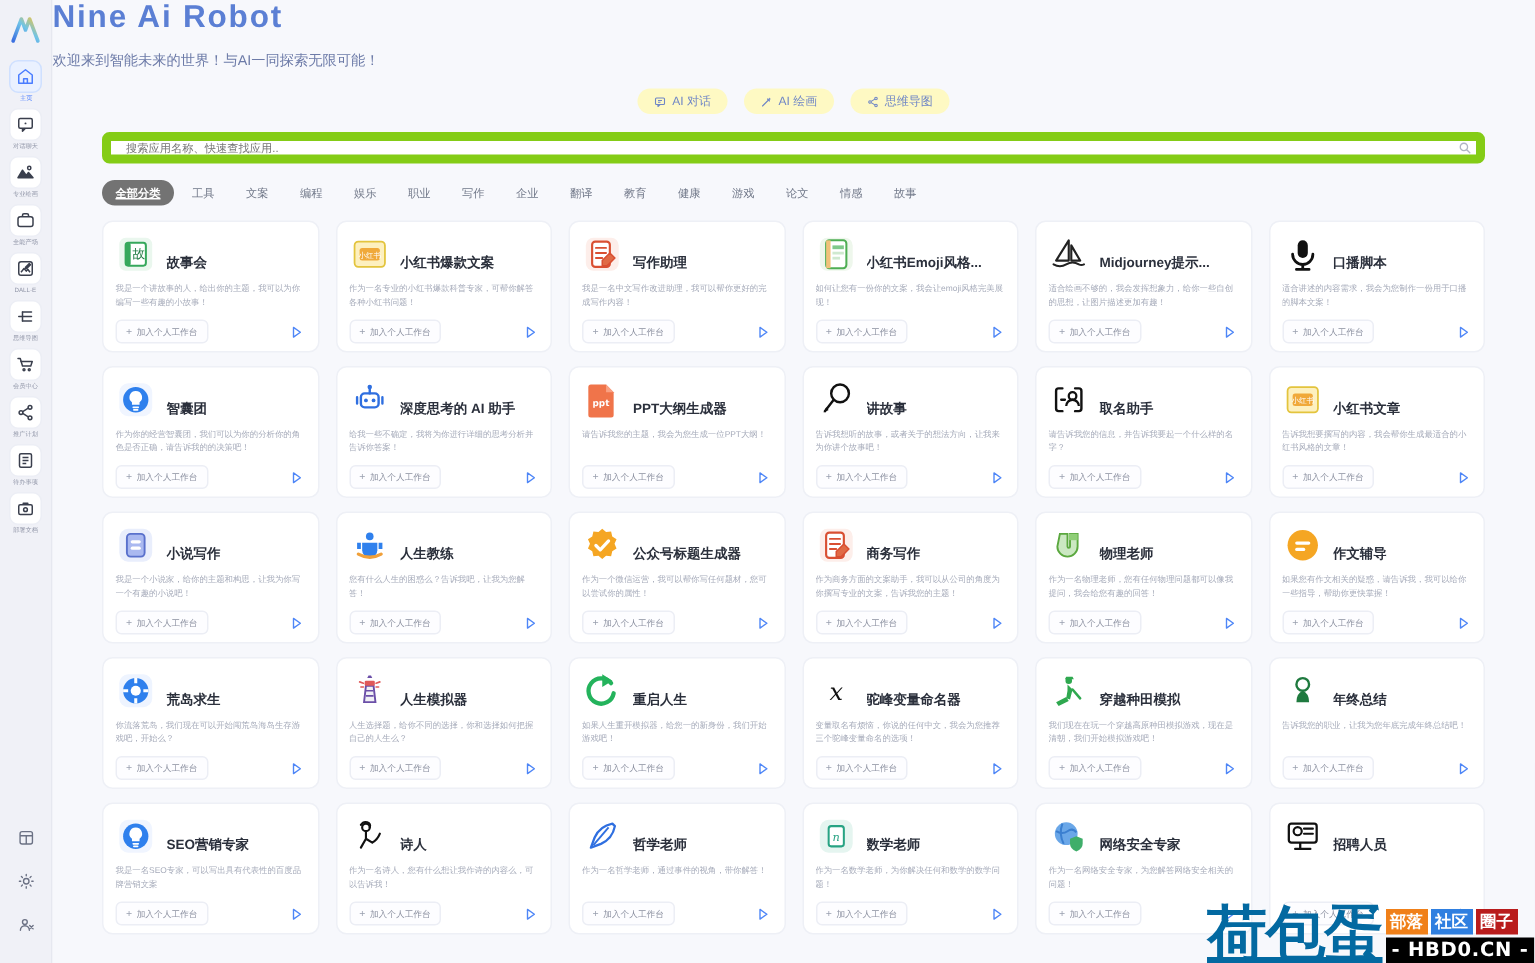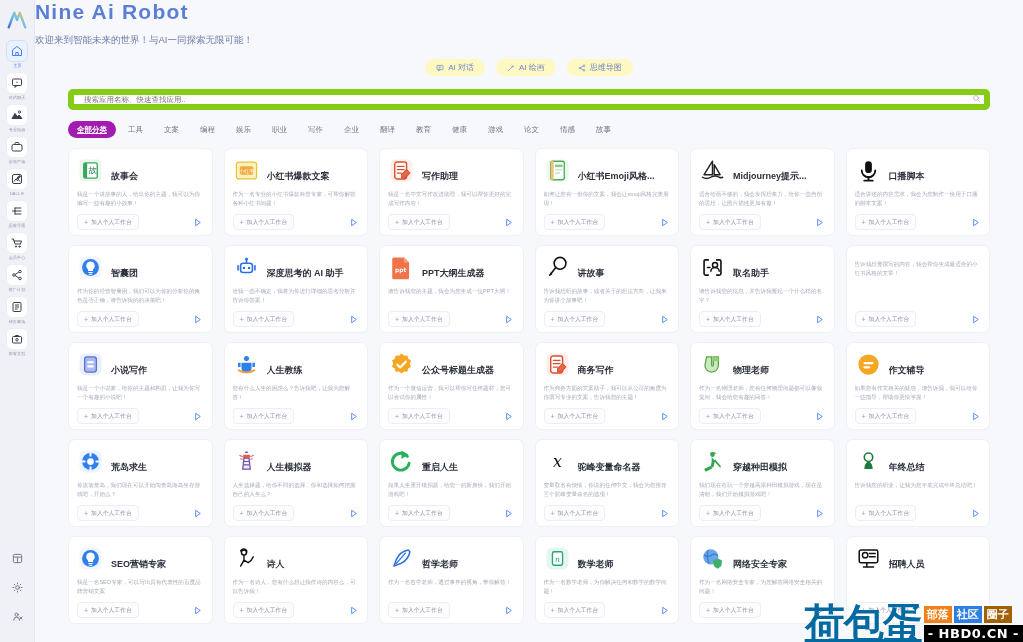--- a/index.html
+++ b/index.html
@@ -64,21 +64,21 @@
   .search-icon-btn {
     position: absolute; right: 7px; top: 4px; width: 13px; height: 13px;
     display: flex; align-items: center; justify-content: center; cursor: pointer;
   }
 
   .tabs { margin: 11px 33px 0 33px; display: flex; gap: 3px; align-items: center; flex-wrap: nowrap; }
   .tab {
     font-size: 7.5px; color: #717889; padding: 3.5px 9px; border-radius: 9px;
     background: transparent; white-space: nowrap; cursor: pointer;
   }
-  .tab.active { background: #a21caf; color: #fff; font-weight: bold; text-decoration: underline; }
+  .tab.active { background: #737373; color: #fff; font-weight: bold; text-decoration: underline; }
 
   .grid {
     margin: 10px 33px 0 33px;
     display: grid; grid-template-columns: repeat(6, 1fr); gap: 9px 11px;
   }
   .card {
     background: #fff; border: 1px solid #eef0f6; border-radius: 7px;
     padding: 8px 8px 5px 8px; height: 88px; display: flex; flex-direction: column;
     cursor: pointer;
   }
@@ -611,20 +611,30 @@
               <span>加入个人工作台</span>
             </div>
             <div class="go-btn">
               <svg width="11" height="11" viewBox="0 0 24 24" fill="none" stroke="#4e86f7" stroke-width="2" stroke-linejoin="round">
                 <path d="M8 5 L18 12 L8 19 Z"></path>
               </svg>
             </div>
           </div>
         </div>
         <div class="card">
+          <div class="card-head">
+            <div class="card-icon">
+              <svg viewBox="0 0 32 32" width="27" height="27">
+                <rect x="4" y="6" width="24" height="20" rx="3" fill="#fdf0bf" stroke="#e3c43d" stroke-width="1.4"></rect>
+                <rect x="8" y="11" width="16" height="10" rx="2" fill="#f0a93a"></rect>
+                <text x="16" y="18.6" font-size="6" text-anchor="middle" fill="#fff" font-family="DejaVu Sans">小红书</text>
+              </svg>
+            </div>
+            <div class="card-title">小红书文章</div>
+          </div>
           <div class="card-desc">告诉我想要撰写的内容，我会帮你生成最适合的小红书风格的文章！</div>
           <div class="card-foot">
             <div class="join-btn">
               <span class="join-plus">+</span>
               <span>加入个人工作台</span>
             </div>
             <div class="go-btn">
               <svg width="11" height="11" viewBox="0 0 24 24" fill="none" stroke="#4e86f7" stroke-width="2" stroke-linejoin="round">
                 <path d="M8 5 L18 12 L8 19 Z"></path>
               </svg>
@@ -1080,20 +1090,20 @@
           </div>
         </div>
       </div>
 
     <div class="watermark">
       <div class="wm-text">荷包蛋</div>
       <div class="wm-right">
         <div class="wm-badges">
           <div class="wm-badge" style="background:#f08019">部落</div>
           <div class="wm-badge" style="background:#2f7fe0">社区</div>
-          <div class="wm-badge" style="background:#a16207">圈子</div>
+          <div class="wm-badge" style="background:#b91c1c">圈子</div>
         </div>
         <div class="wm-url">- HBD0.CN -</div>
       </div>
     </div>
 
   </div>
 </div>
 
 </body></html>

